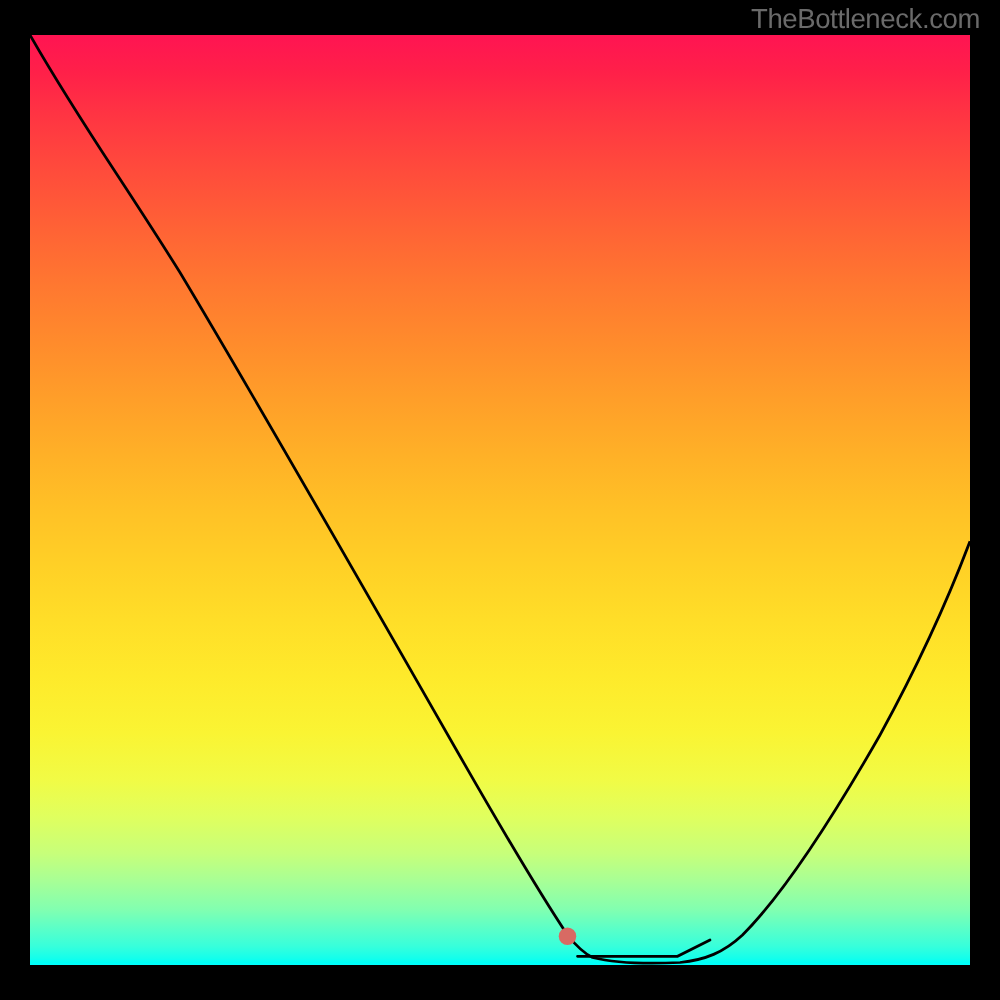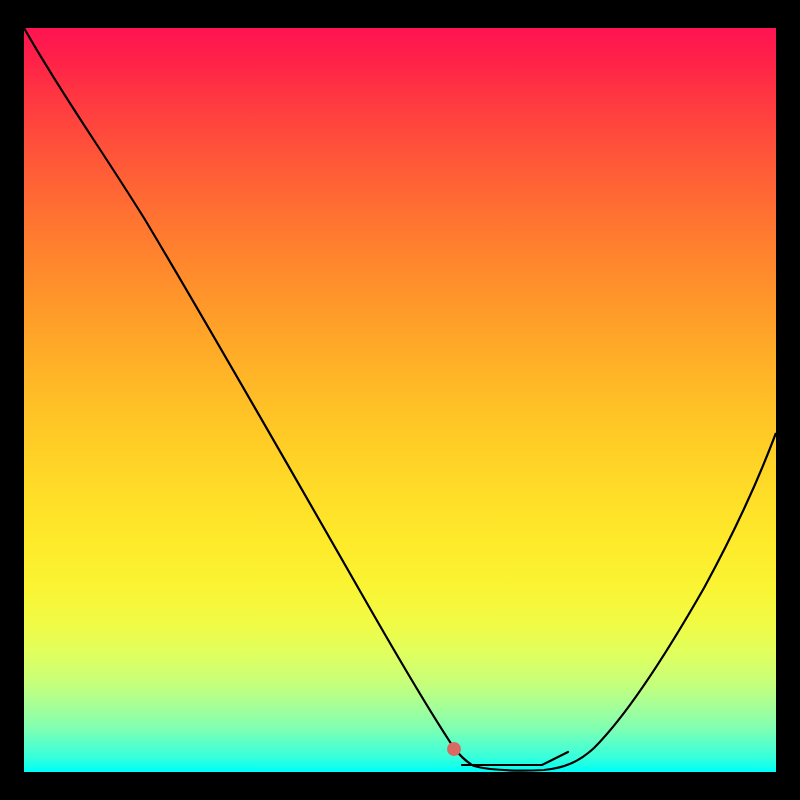--- a/index.html
+++ b/index.html
@@ -35,20 +35,21 @@
     ); }
   svg.curve { position: absolute; inset: 0; width: 100%; height: 100%; }
   .curve path { fill: none; stroke: #000; stroke-width: 2.2; }
   .marker-dot { fill: #d86a63; }
   .marker-line { stroke: #d86a63; stroke-width: 12; stroke-linecap: round; fill: none; }
 </style>
 </head>
 <body>
 
 <div class="container">
+  <div class="watermark">TheBottleneck.com</div>
 
   <div class="plot-area">
     <div class="gradient-bg"></div>
 
     <svg class="curve" viewBox="0 0 752 744" preserveAspectRatio="none">
       <path d="M 0 0
            C 40 70, 70 110, 120 190
            C 180 290, 260 430, 340 570
            C 380 640, 410 690, 430 720
            C 438 730, 444 735, 450 738

